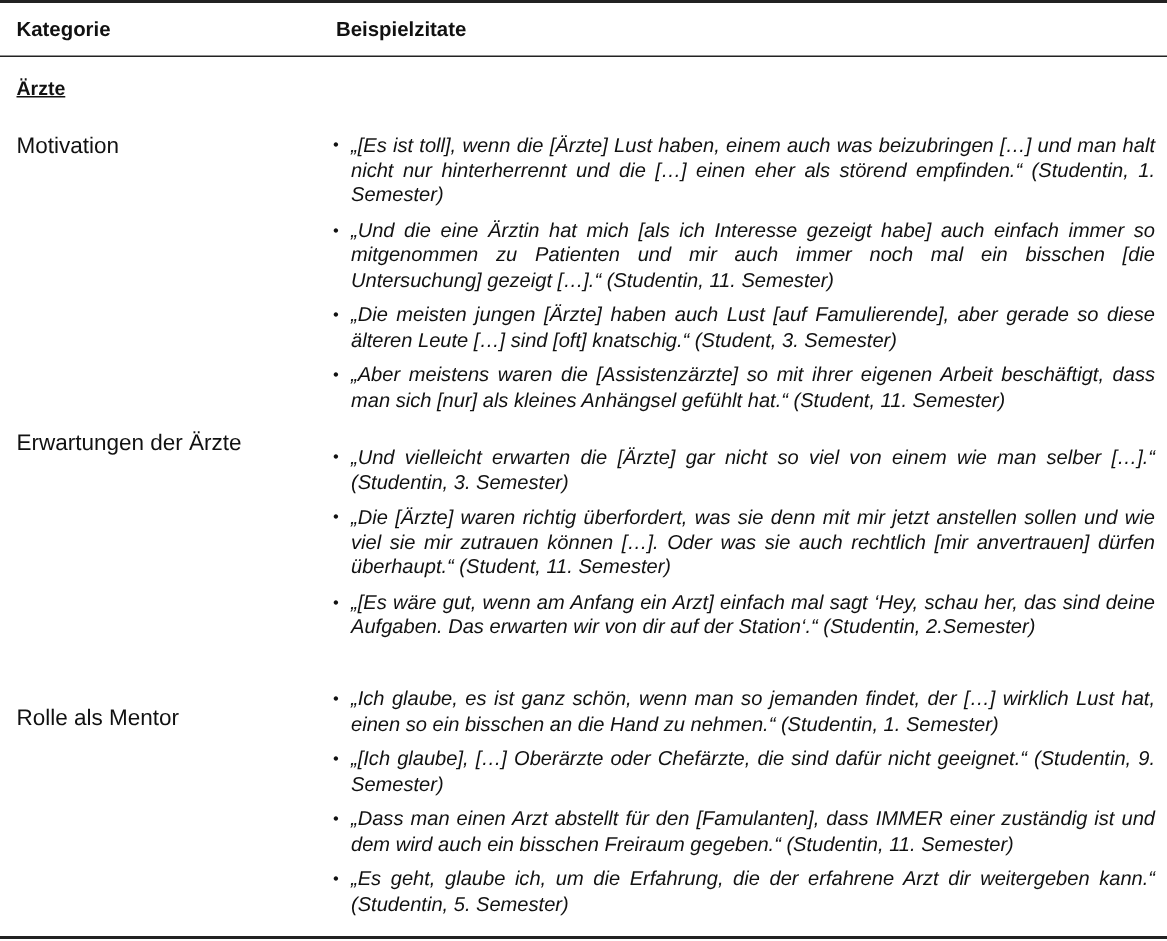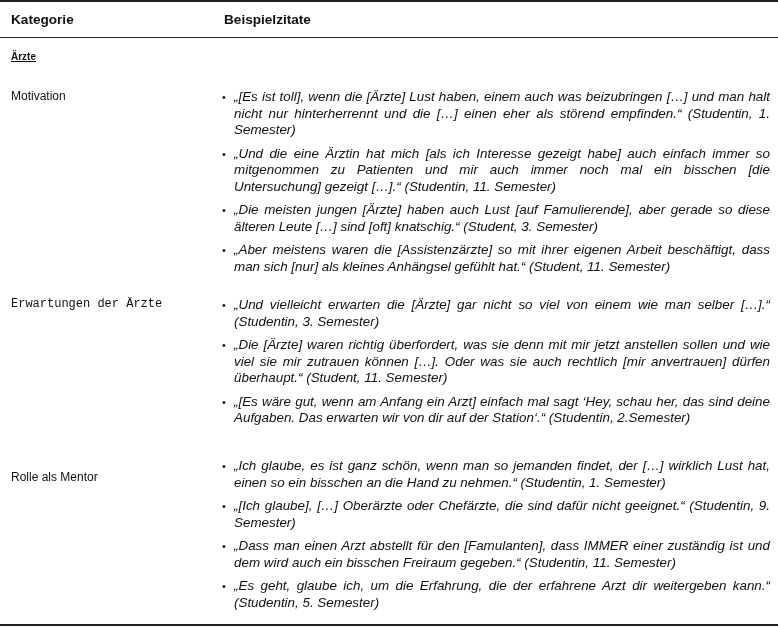--- a/index.html
+++ b/index.html
@@ -46,27 +46,27 @@
       font-weight: bold;
       font-size: 13.6px;
     }
     .hdr-cat { left: 11px; }
     .hdr-quote { left: 224px; }
     .section {
       position: absolute;
       left: 11px;
       top: 51px;
       font-weight: bold;
-      font-size: 10px;
+      font-size: 13px;
       text-decoration: underline;
     }
     .cat {
       position: absolute;
       left: 11px;
-      font-size: 12px;
+      font-size: 15px;
     }
     .quotes {
       position: absolute;
       left: 220px;
       width: 550px;
       margin: 0;
       padding: 0;
       list-style: none;
     }
     .quotes li {
@@ -111,21 +111,21 @@
     <li>
       <span class="bullet">•</span>
       <span>„Die meisten jungen [Ärzte] haben auch Lust [auf Famulierende], aber gerade so diese älteren Leute […] sind [oft] knatschig.“ (Student, 3. Semester)</span>
     </li>
     <li>
       <span class="bullet">•</span>
       <span>„Aber meistens waren die [Assistenzärzte] so mit ihrer eigenen Arbeit beschäftigt, dass man sich [nur] als kleines Anhängsel gefühlt hat.“ (Student, 11. Semester)</span>
     </li>
   </ul>
 
-  <div class="cat" style="top:297px;font-family:Liberation Mono, monospace;">Erwartungen der Ärzte</div>
+  <div class="cat" style="top:287px;">Erwartungen der Ärzte</div>
   <ul class="quotes" style="top:297px;">
     <li>
       <span class="bullet">•</span>
       <span>„Und vielleicht erwarten die [Ärzte] gar nicht so viel von einem wie man selber […].“ (Studentin, 3. Semester)</span>
     </li>
     <li>
       <span class="bullet">•</span>
       <span>„Die [Ärzte] waren richtig überfordert, was sie denn mit mir jetzt anstellen sollen und wie viel sie mir zutrauen können […]. Oder was sie auch rechtlich [mir anvertrauen] dürfen überhaupt.“ (Student, 11. Semester)</span>
     </li>
     <li>

